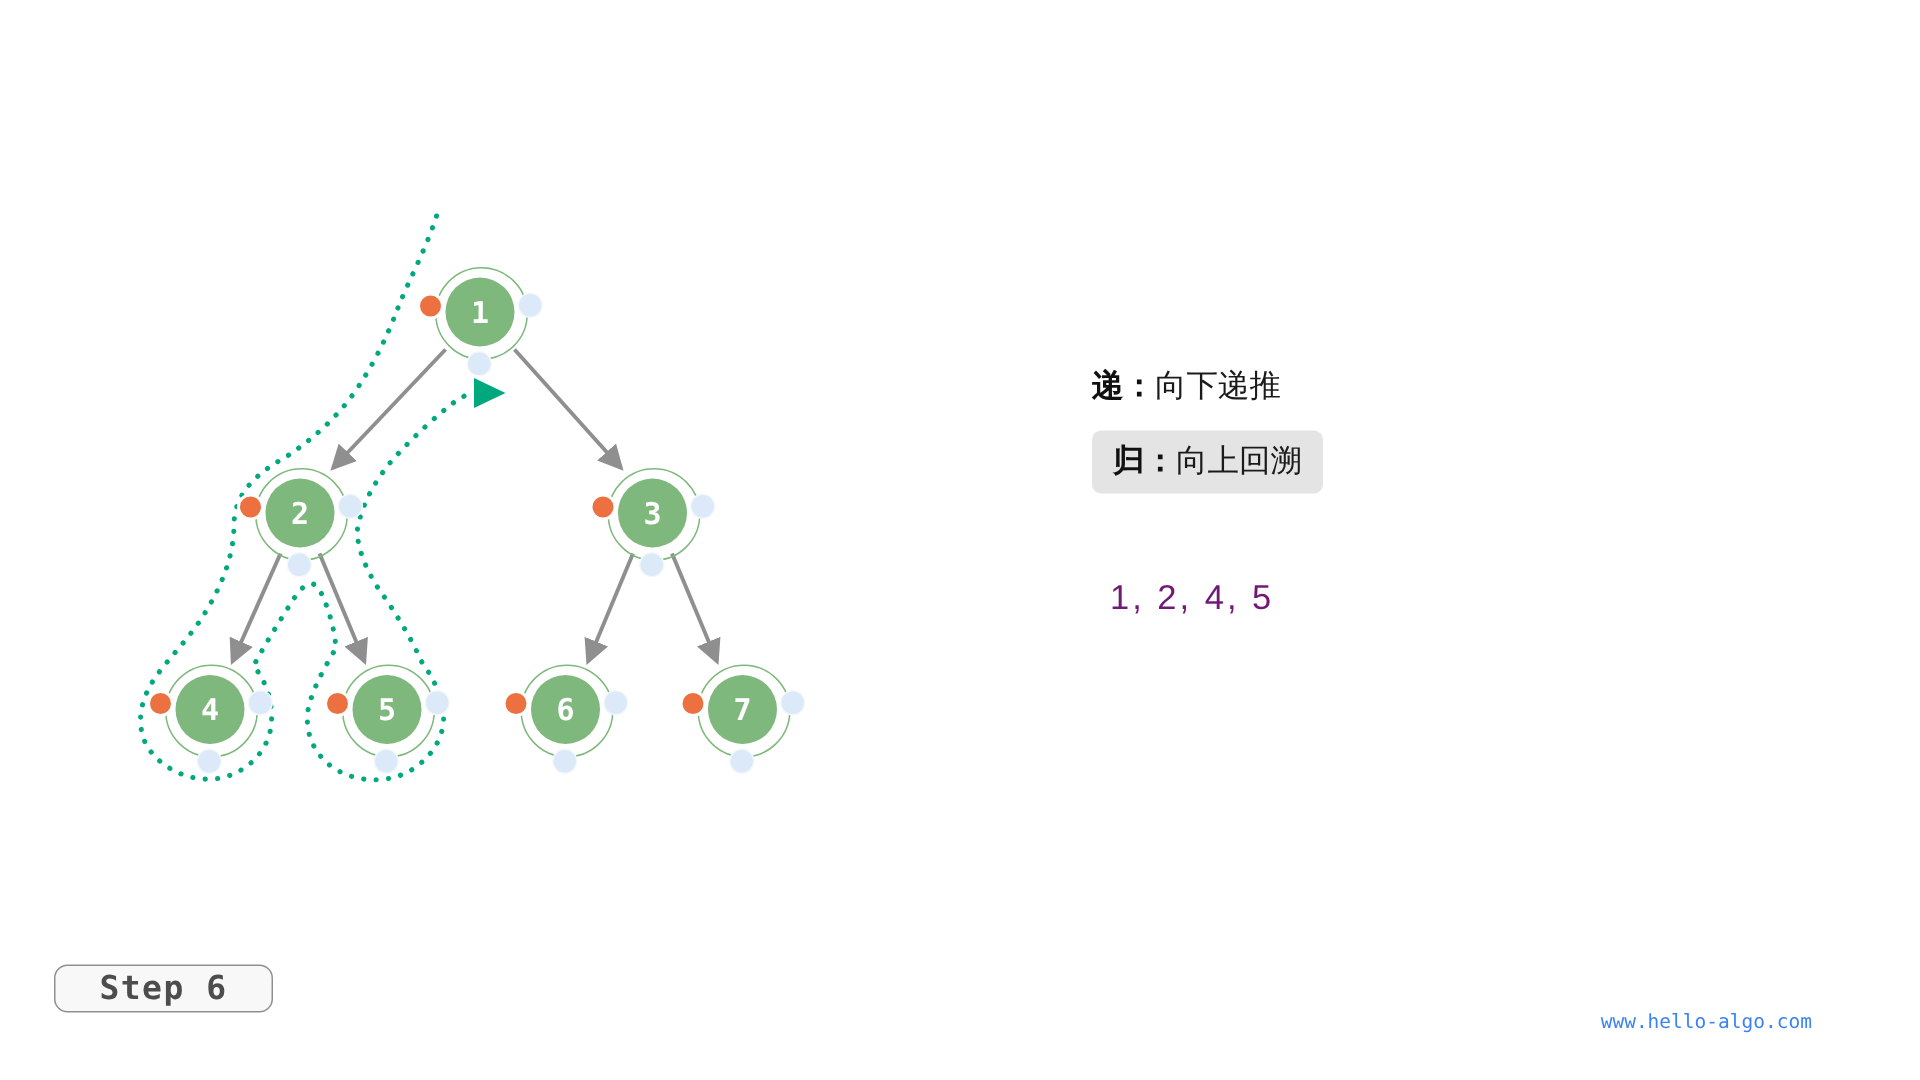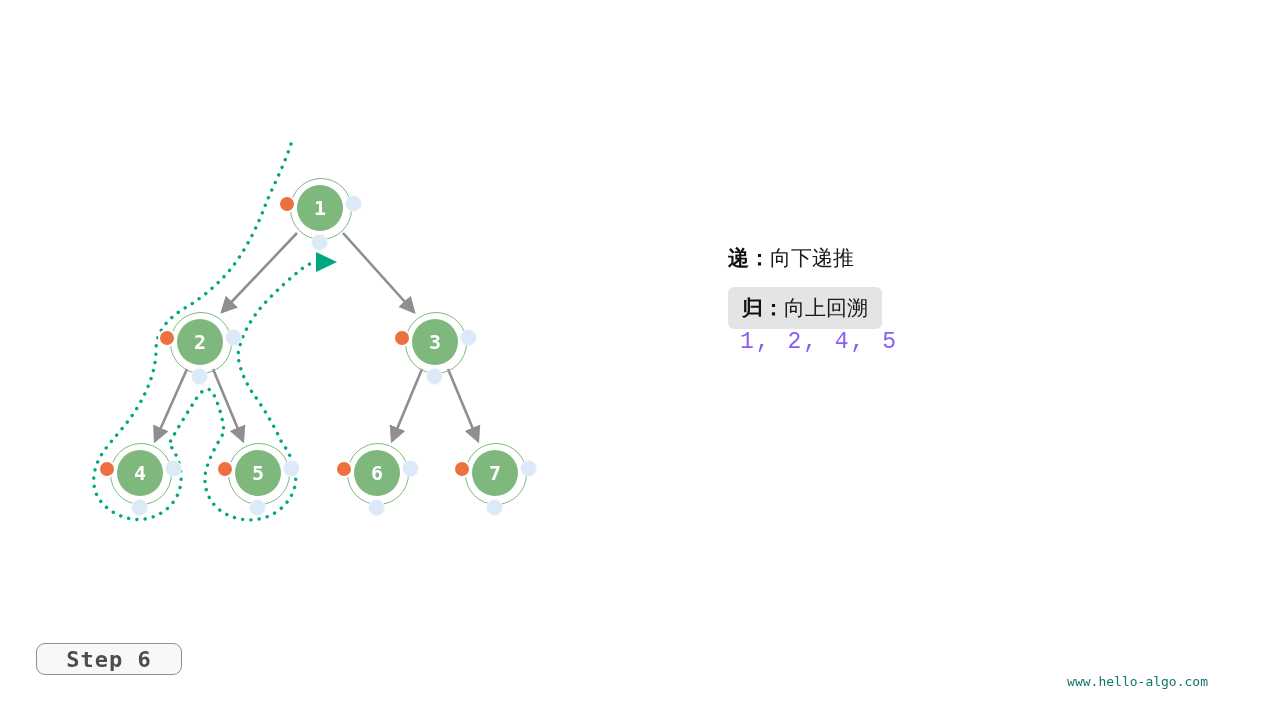--- a/index.html
+++ b/index.html
@@ -23,39 +23,39 @@
   .dot.slot { width: 17px; height: 17px; background: #dce9f8; border: 1.5px solid #f3f8fd; }
   .dot.slot.right { right: -19px; top: 10px; }
   .dot.slot.bottom { left: 14px; bottom: -20px; }
 
   
   .legend { position: absolute; left: 728px; top: 244px; z-index: 5; }
   .lrow { font-size: 21px; color: #1a1a1a; line-height: 28px; white-space: nowrap; }
   .lrow .b { font-weight: bold; color: #111; }
   .row-recurse { margin-bottom: 15px; }
   .pill { display: inline-block; background: #e4e4e4; border-radius: 6px; padding: 7px 14px;
-    }
+    margin-bottom: 40px; }
   .row-trav { margin-bottom: 19px; }
   .row-trav .gray { color: #939393; }
   .row-trav .b { margin-right: 8px; }
   .idot { display: inline-block; width: 16px; height: 16px; border-radius: 50%;
     background: #ed7140; vertical-align: -2px; margin: 0 7px; }
-  .seq { font-family: Liberation Mono, monospace; font-size: 23px; color: #8b5cf6;
-    letter-spacing: 2px; margin-left: 12px; }
+  .seq { font-family: Liberation Sans, sans-serif; font-size: 23px; color: #701a75;
+    letter-spacing: 2px; margin-left: 12px; margin-top: 16px; }
 
   
   .step-box { position: absolute; left: 36px; top: 643px; width: 146px; height: 32px;
     background: #f8f8f8; border: 1px solid #8f8f8f; border-radius: 9px; z-index: 5;
     display: flex; align-items: center; justify-content: center; }
   .step-box span { font-family: "DejaVu Sans Mono", monospace; font-weight: bold;
     font-size: 22px; color: #4d4d4d; letter-spacing: 1px; }
 
   
   .watermark { position: absolute; right: 72px; top: 674px; z-index: 5;
-    font-family: "DejaVu Sans Mono", monospace; font-size: 13px; color: #0f766e; }
+    font-family: "DejaVu Sans Mono", monospace; font-size: 13px; color: #3b82f6; }
 </style>
 </head>
 <body>
 
 <div id="canvas">
 
   <svg id="tree-svg" width="1280" height="720" viewBox="0 0 1280 720">
     <defs>
       <marker id="arrow" viewBox="0 0 10 10" refX="8.5" refY="5" markerWidth="6.5" markerHeight="6.5" orient="auto-start-reverse">
         <path d="M0,0 L10,5 L0,10 z" fill="#8f8f8f"></path>

